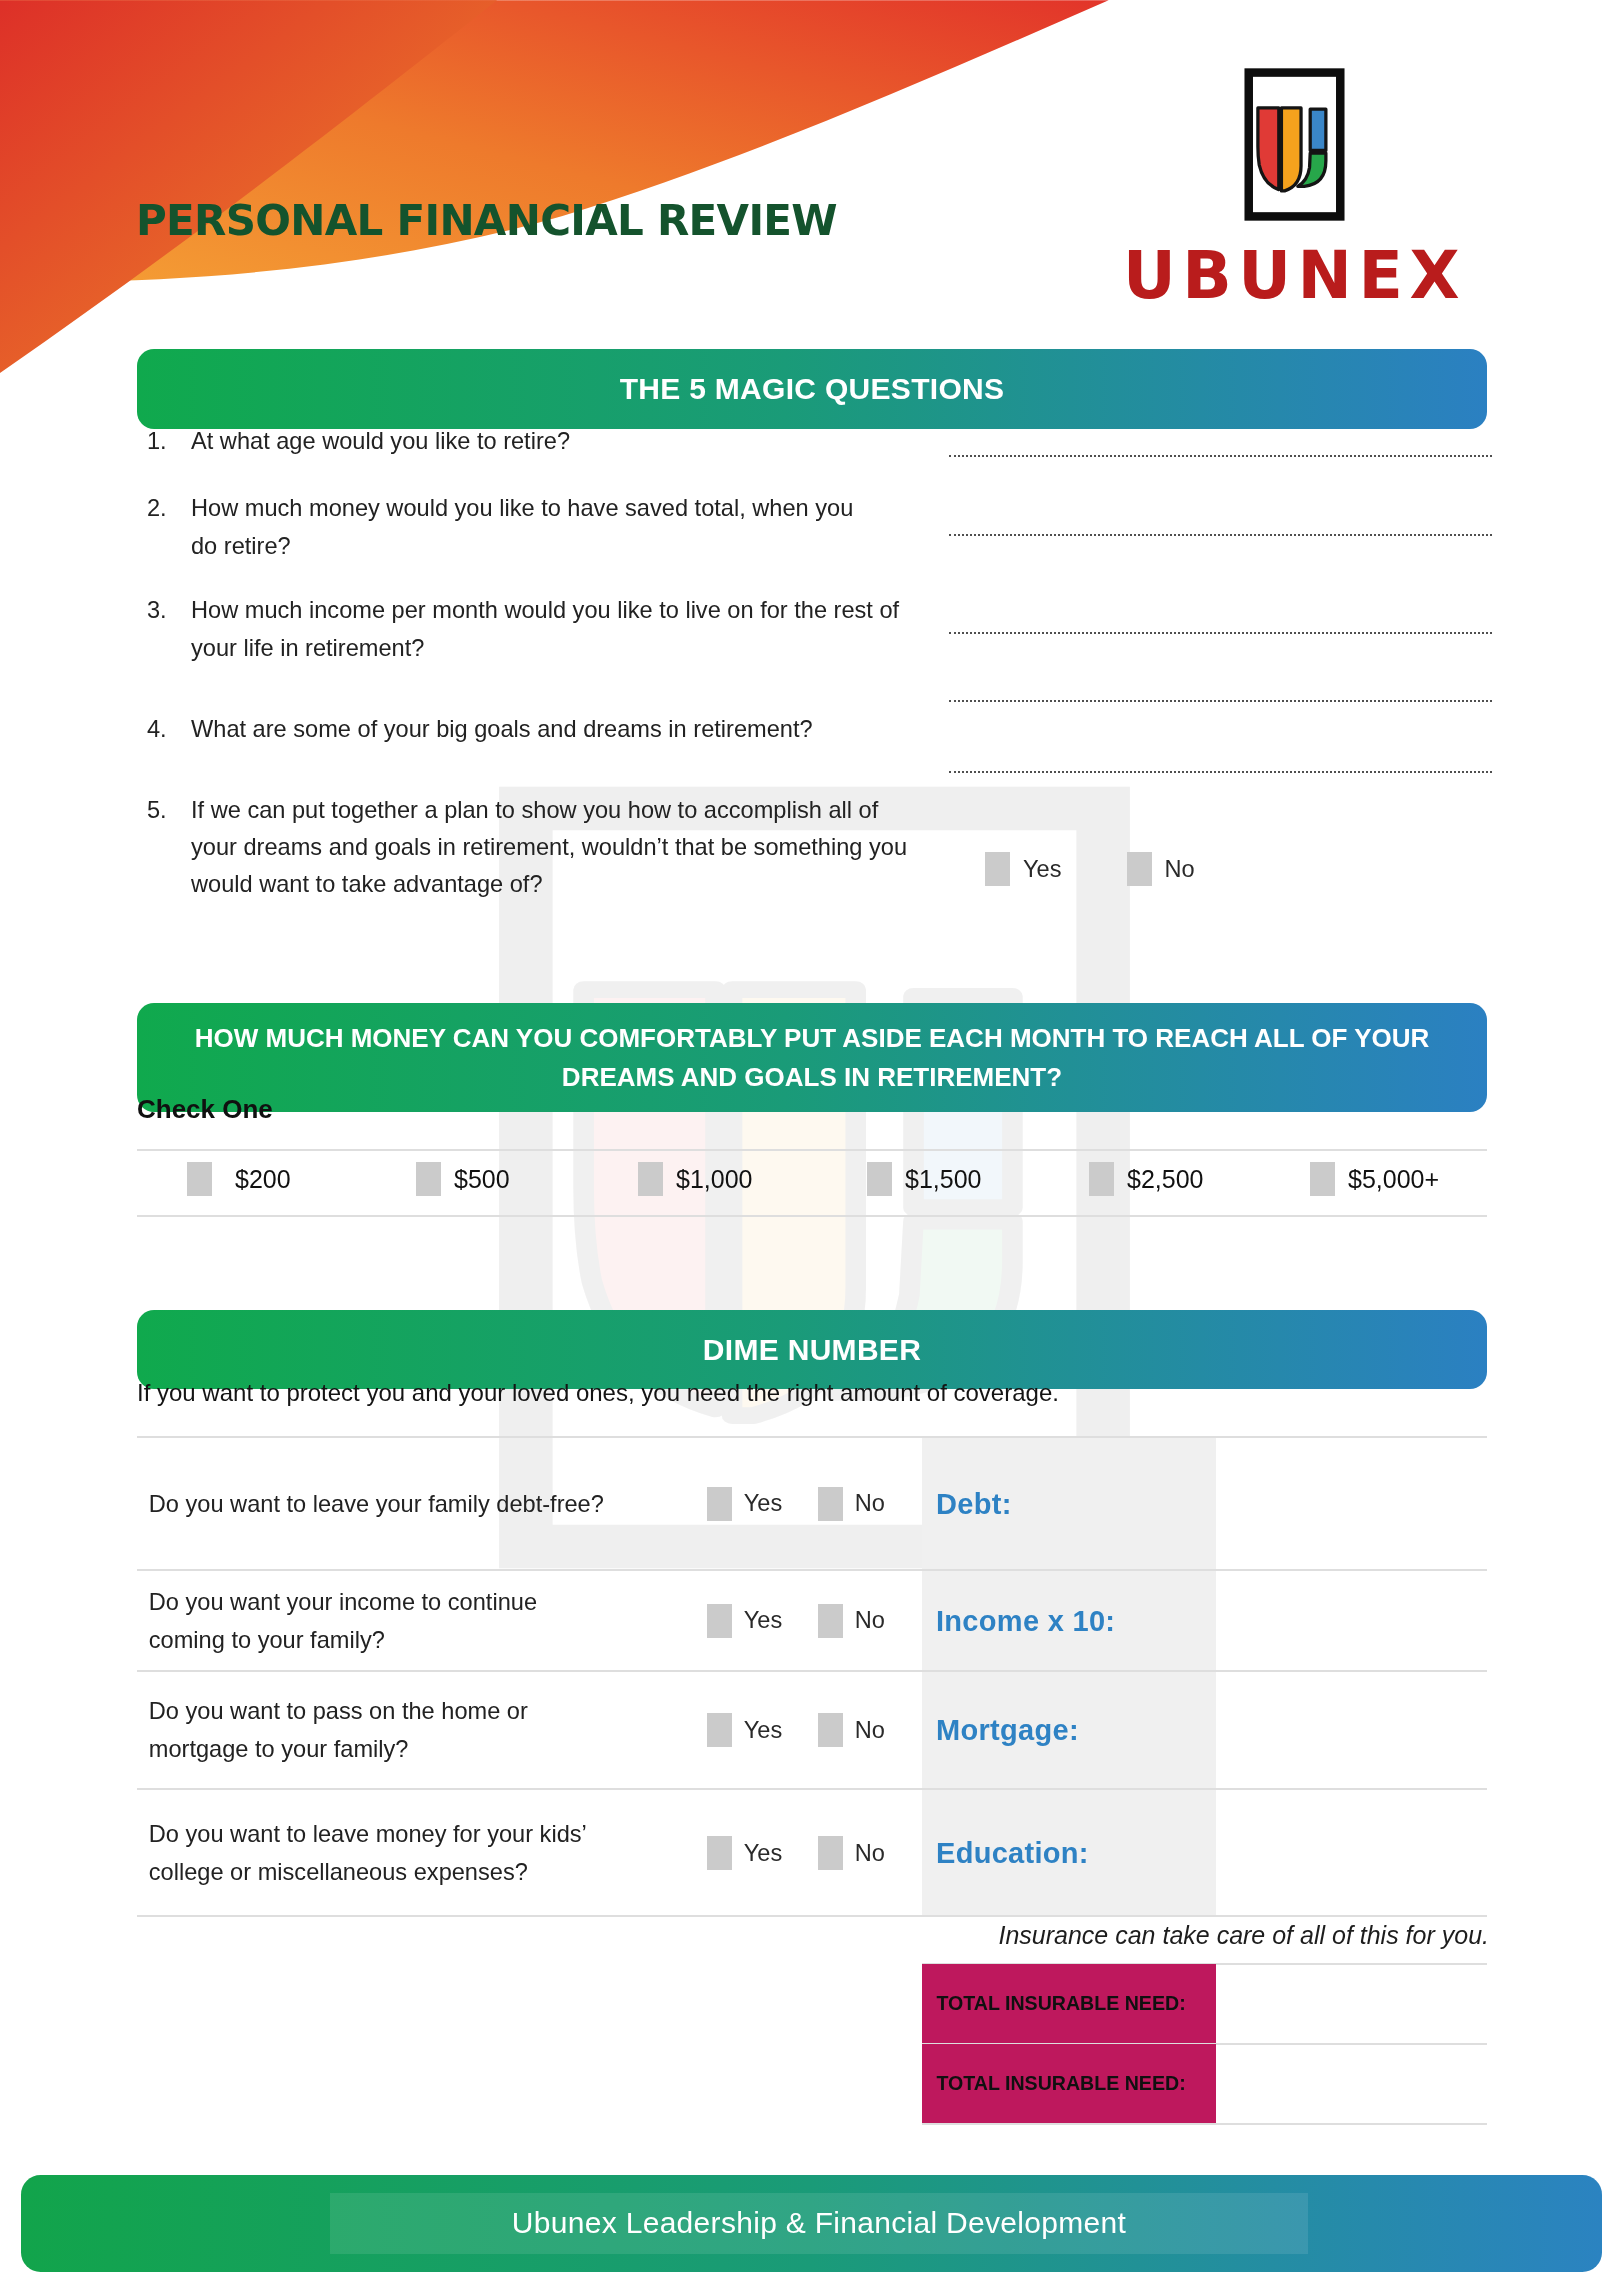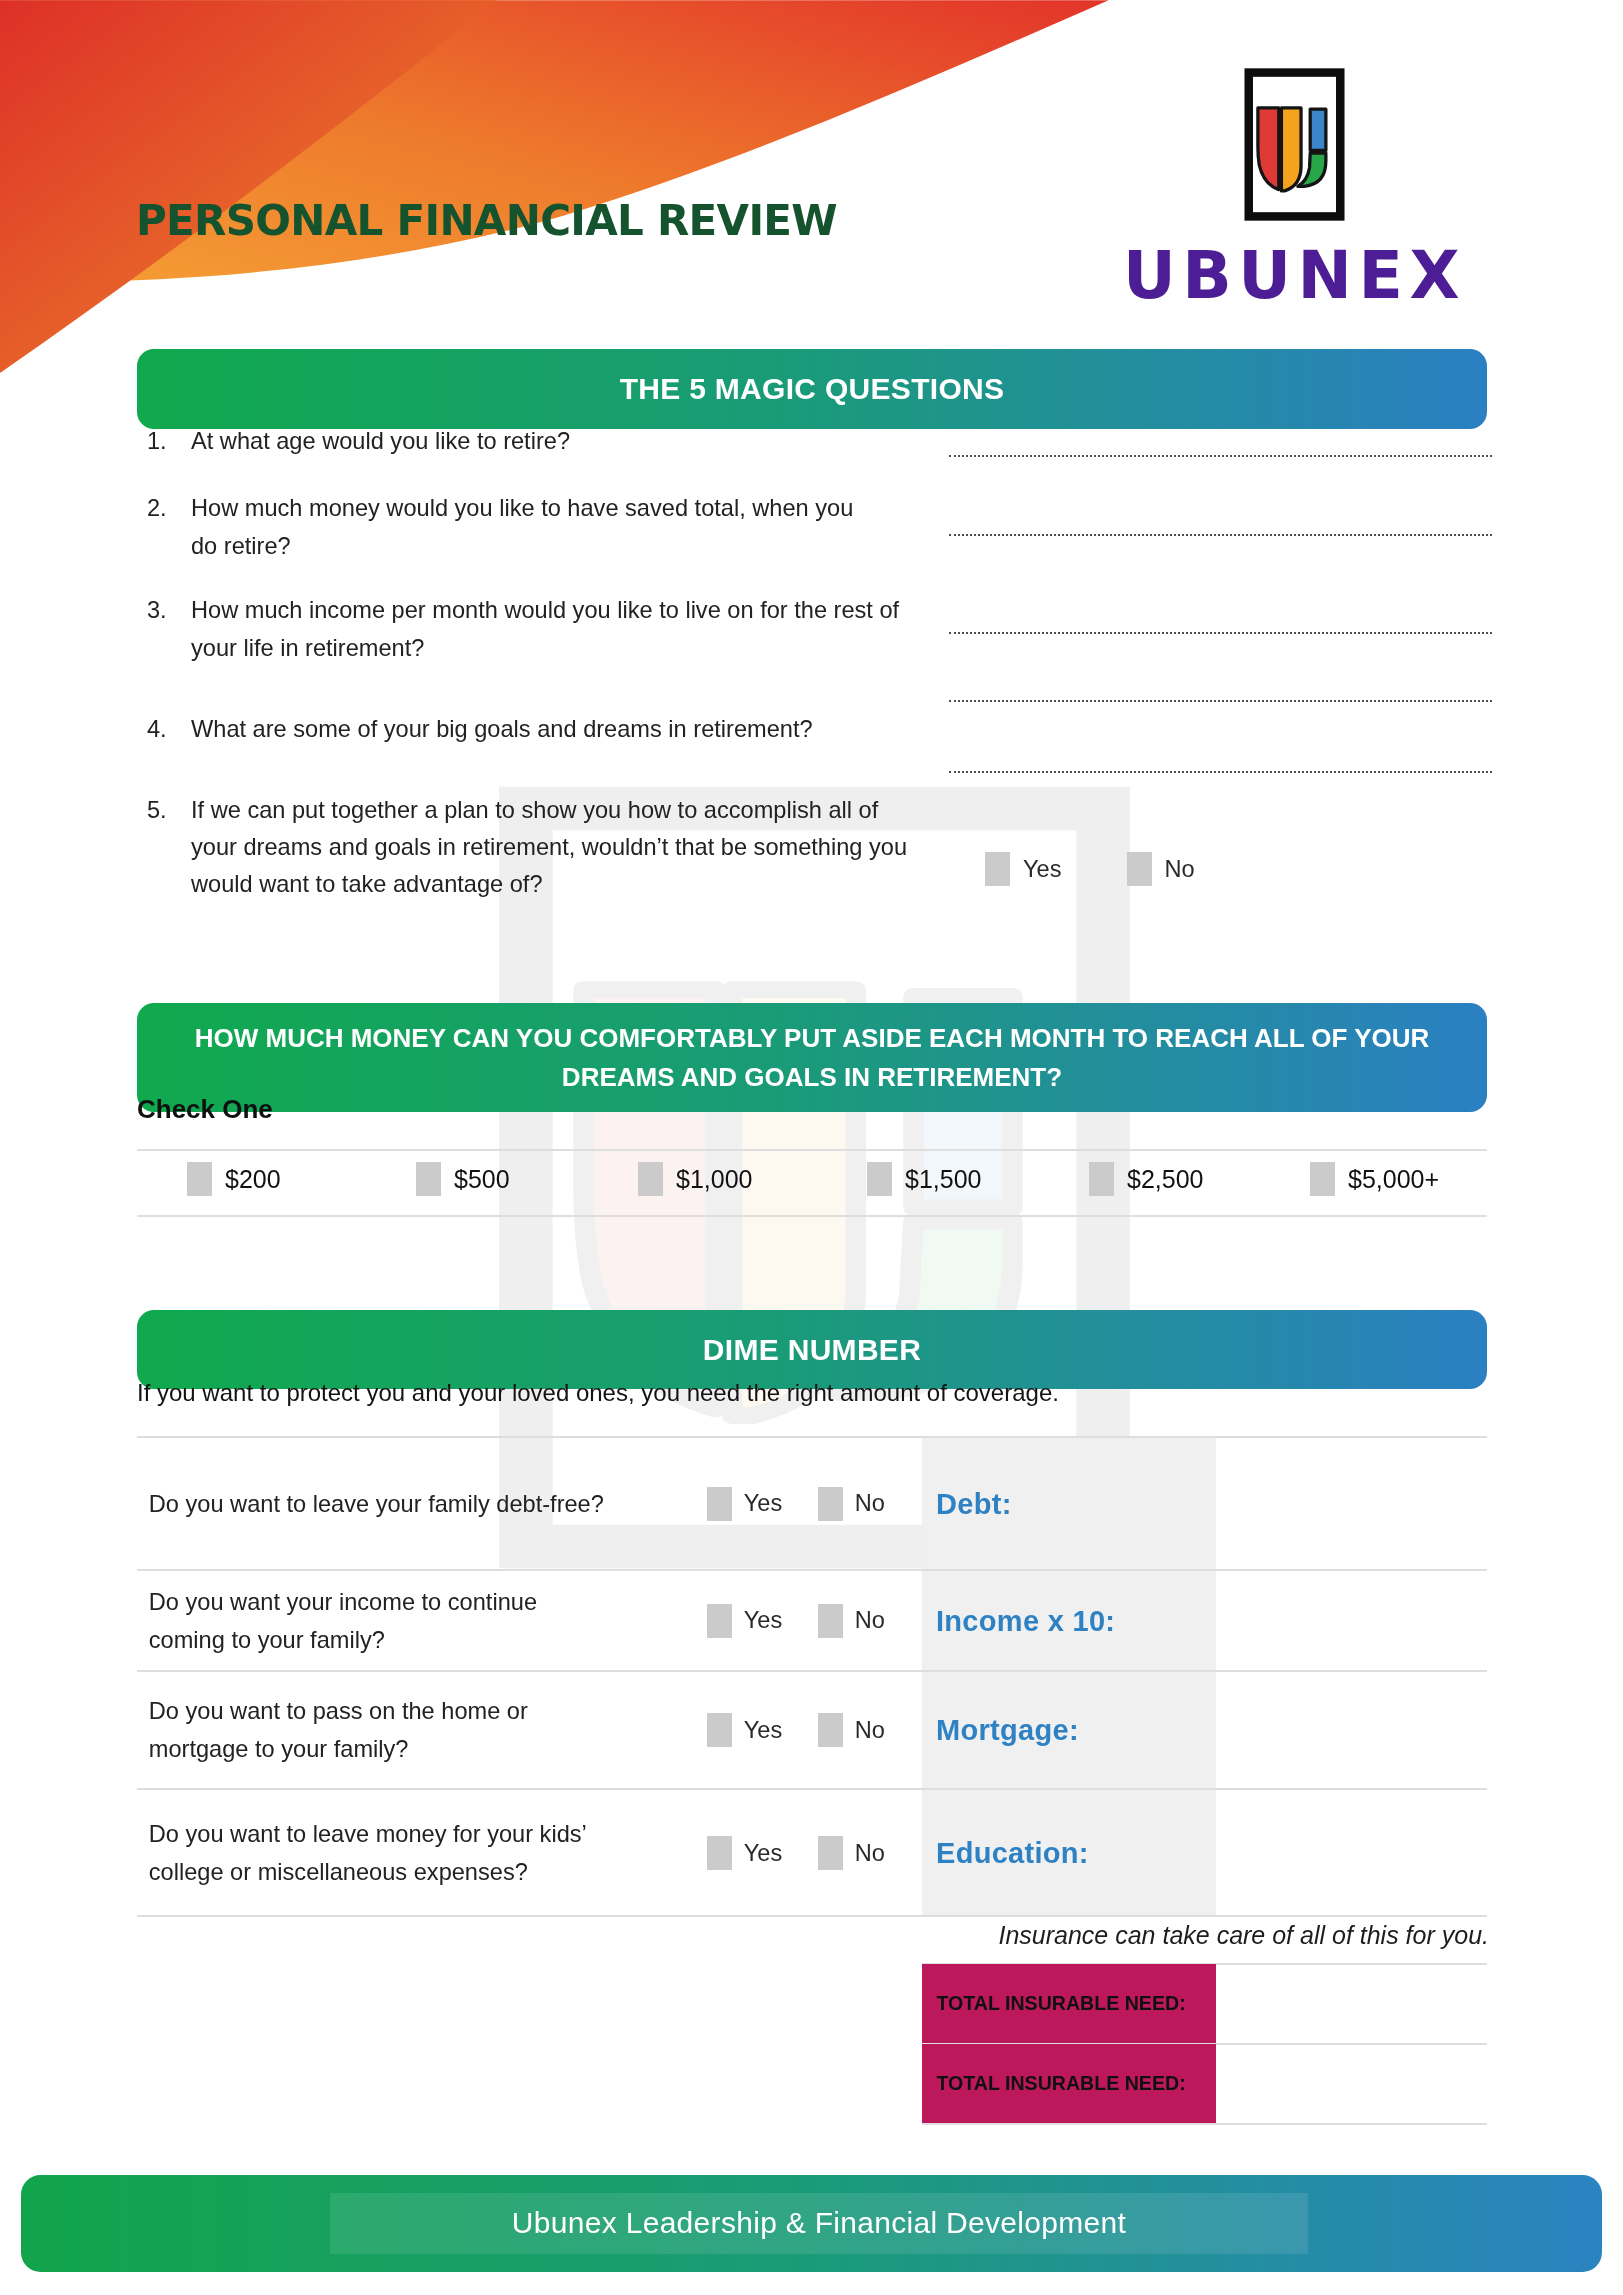--- a/index.html
+++ b/index.html
@@ -13,21 +13,21 @@
   .swoosh{position:absolute;left:0;top:0;z-index:1;}
   .title{
     position:absolute;left:136px;top:196px;z-index:2;
     font-family:"DejaVu Sans", sans-serif;font-weight:bold;
     font-size:42px;letter-spacing:-0.7px;color:#14532d;white-space:nowrap;
   }
   .logo-box{position:absolute;left:1244px;top:68px;z-index:2;}
   .brand{
     position:absolute;left:1098px;top:238px;width:393px;z-index:2;text-align:center;
     font-family:"DejaVu Sans", sans-serif;font-weight:bold;
-    font-size:65px;letter-spacing:6.5px;color:#4c1d95;white-space:nowrap;
+    font-size:65px;letter-spacing:6.5px;color:#b91c1c;white-space:nowrap;
   }
 
   
   .banner{
     position:absolute;left:137px;width:1350px;z-index:2;border-radius:17px;
     background:linear-gradient(90deg,#10A94D 0%,#1A9B78 48%,#2B80C2 100%);
     color:#fff;font-weight:bold;display:flex;flex-direction:column;
     align-items:center;justify-content:center;text-align:center;margin-top:40px;
   }
   .banner1{top:309px;height:80px;font-size:30px;letter-spacing:0.3px;}
@@ -58,21 +58,21 @@
   .q5-yn .no-group{margin-left:65px;display:flex;align-items:center;}
 
   
   .check-one{position:absolute;left:137px;top:1094px;z-index:2;font-size:26px;font-weight:bold;color:#101010;}
   .hdiv{position:absolute;height:0;border-top:2px solid #dedede;z-index:2;}
   .co-div1{left:137px;width:1350px;top:1149px;}
   .co-div2{left:137px;width:1350px;top:1215px;}
   .opt{position:absolute;top:1162px;z-index:2;display:flex;align-items:center;}
   .opt .cb{margin-right:13px;}
   .opt-label{font-size:25px;color:#111;}
-  .opt1{left:187px;} .opt2{left:416px;} .opt3{left:638px;justify-content:center;}
+  .opt1{left:187px;gap:10px;} .opt2{left:416px;} .opt3{left:638px;justify-content:center;}
   .opt4{left:867px;text-align:right;} .opt5{left:1089px;} .opt6{left:1310px;}
 
   
   .dime-intro{position:absolute;left:137px;top:1379px;z-index:2;font-size:24px;color:#141414;}
   .gray-col{position:absolute;left:922px;top:1437px;width:294px;height:480px;background:#f0f0f0;z-index:1;}
   .t-div{left:137px;width:1350px;}
   .trow{position:absolute;left:137px;width:1350px;z-index:2;}
   .trow .tq{position:absolute;left:11.8px;top:50%;transform:translateY(-50%);font-size:23.6px;line-height:38px;color:#222;}
   .r1{top:1437px;height:133px;} .r1 .tq{width:589px;}
   .r2{top:1570px;height:101px;} .r2 .tq{width:445px;}

